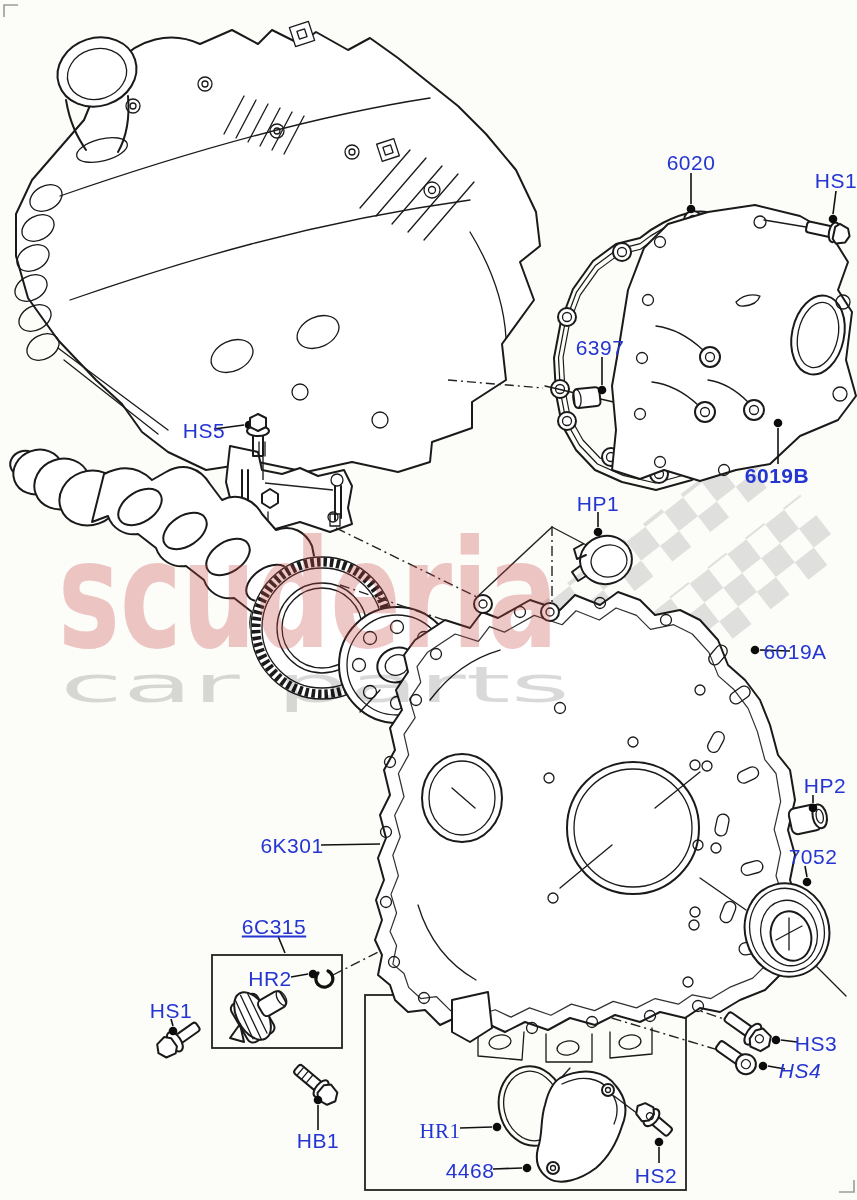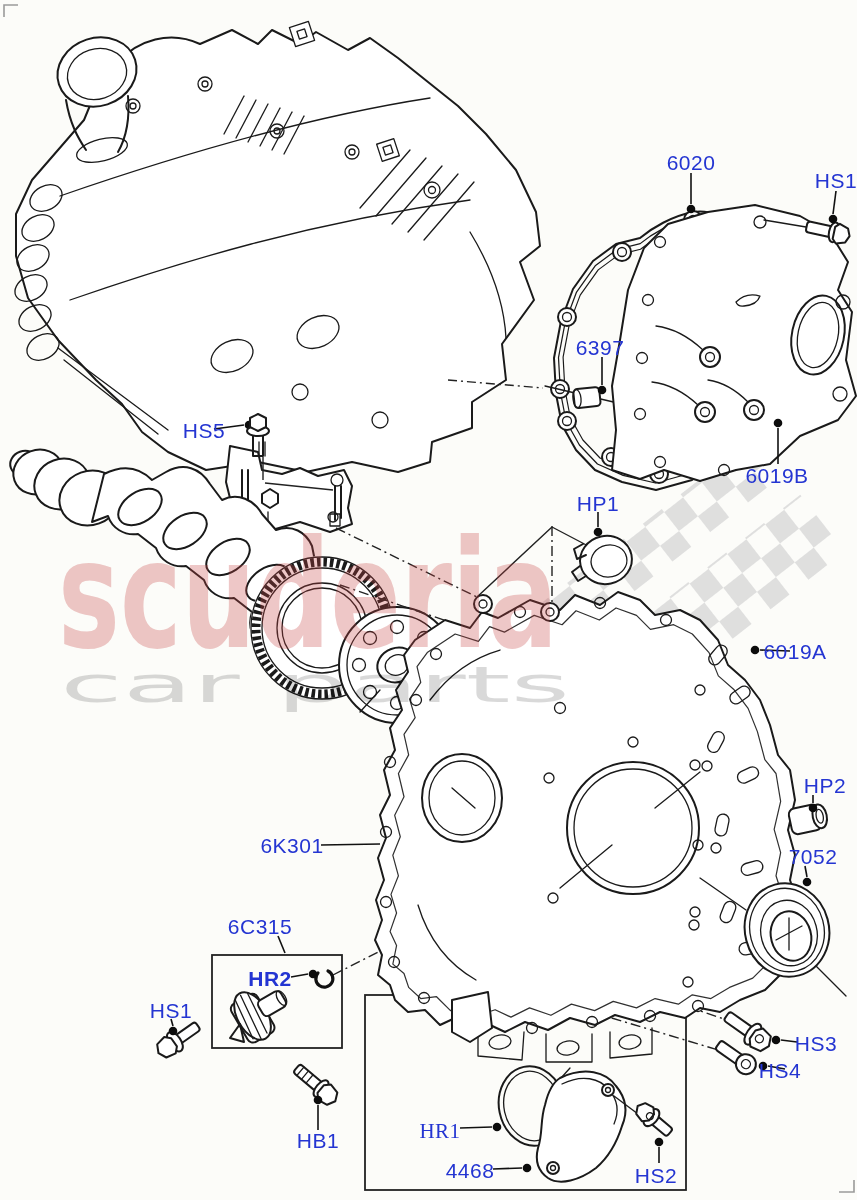--- a/index.html
+++ b/index.html
@@ -437,29 +437,29 @@
   </g>
 
   <g stroke="#9a9a9a" stroke-width="1.6" fill="none">
     <path d="M4,17 L4,5 L18,5"></path>
     <path d="M839,1192 L854,1192 L854,1180"></path>
   </g>
 </svg>
 <div class="callout" style="left: 691px; top: 162px;">6020</div>
     <div class="callout" style="left: 836px; top: 180px;">HS1</div>
     <div class="callout" style="left: 588px; top: 347px; margin-left: 12px;">6397</div>
-    <div class="callout" style="left: 777px; top: 475px;">6019B</div>
+    <div class="callout" style="left: 777px; top: 475px; font-weight: bold;">6019B</div>
     <div class="callout" style="left: 195px; top: 430px; margin-left: 9px;">HS5</div>
     <div class="callout" style="left: 598px; top: 503px; text-align: right;">HP1</div>
     <div class="callout" style="left: 795px; top: 651px;">6019A</div>
     <div class="callout" style="left: 813px; top: 785px; margin-left: 12px;">HP2</div>
     <div class="callout" style="left: 292px; top: 845px;">6K301</div>
     <div class="callout" style="left: 804px; top: 856px; padding-left: 18px;">7052</div>
-    <div class="callout" style="left: 260px; top: 926px;">6C315</div>
-    <div class="callout" style="left: 270px; top: 978px; font-weight: bold;">HR2</div>
+    <div class="callout" style="left: 274px; top: 926px; text-decoration: underline;">6C315</div>
+    <div class="callout" style="left: 270px; top: 978px;">HR2</div>
     <div class="callout" style="left: 171px; top: 1010px;">HS1</div>
     <div class="callout" style="left: 816px; top: 1043px;">HS3</div>
-    <div class="callout" style="left: 780px; top: 1070px;">HS4</div>
+    <div class="callout" style="left: 800px; top: 1070px; font-style: italic;">HS4</div>
     <div class="callout" style="left: 318px; top: 1140px;">HB1</div>
     <div class="callout" style="left: 440px; top: 1131px; font-family: Liberation Serif, serif;">HR1</div>
     <div class="callout" style="left: 470px; top: 1170px;">4468</div>
     <div class="callout" style="left: 656px; top: 1175px;">HS2</div>
   </div>
 
 </body></html>

